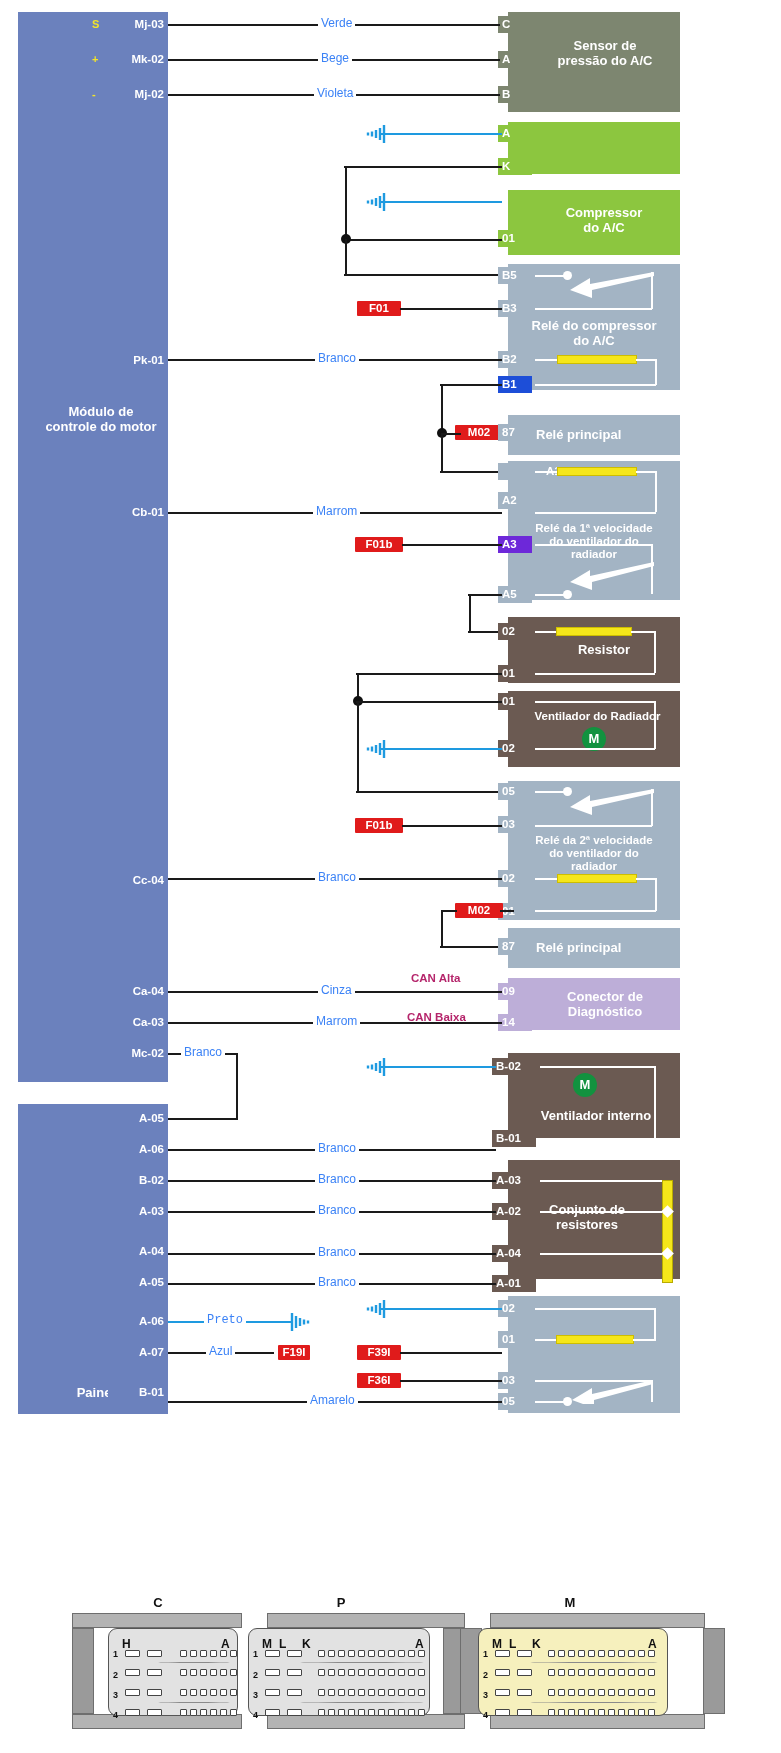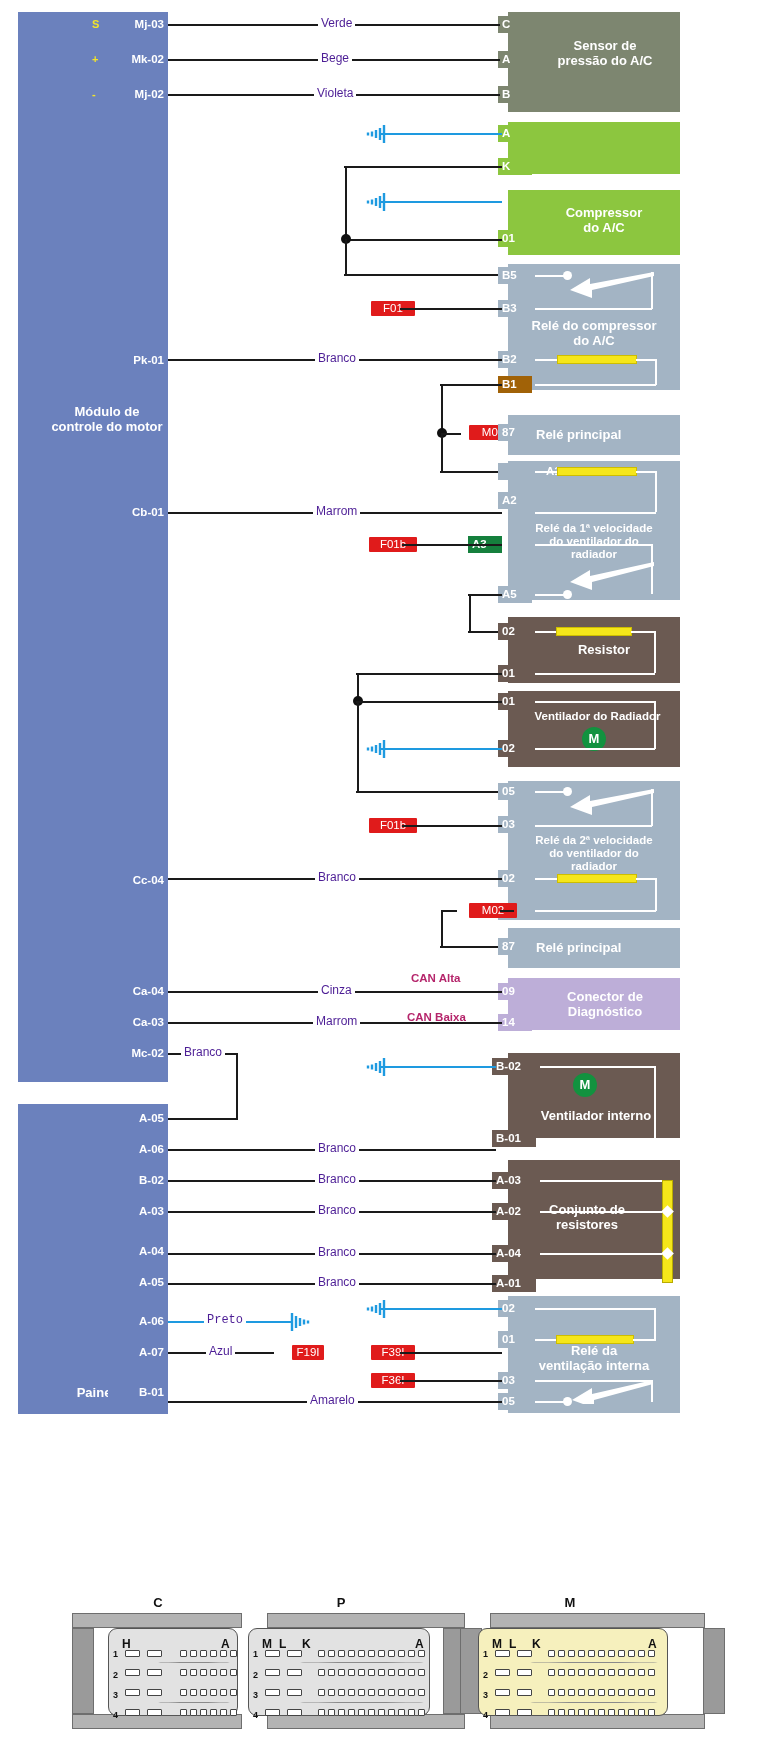--- a/index.html
+++ b/index.html
@@ -82,21 +82,21 @@
     white-space:nowrap;
   }
 
   
   .wire-h { position:absolute; height:0; border-top:2.5px solid #1a1a1a; }
   .wire-v { position:absolute; width:0; border-left:2.5px solid #1a1a1a; }
   .wire-h.blue { border-top-color:#1e9ae0; }
   .wire-label {
     position:absolute;
     font-size:12px;
-    color:#4c1d95;
+    color:#3b82f6;
     background:#fff;
     padding:0 3px;
     line-height:13px;
     white-space:nowrap;
   }
   .wire-label.can {
     color:#b5256b;
     font-weight:bold;
     background:transparent;
     font-size:11.5px;
@@ -107,26 +107,25 @@
     background:#111;
     border-radius:50%;
   }
 
   
   .fuse {
     position:absolute;
     background:#e01b1b;
     color:#fff;
     font-size:11.5px;
-    font-weight:normal;
+    font-weight:bold;
     text-align:center;
     line-height:15px;
     height:15px;
     border-radius:1px;
-    margin-left:14px;
   }
 
   
   .gnd { position:absolute; }
 
   
   .wh-h { position:absolute; height:0; border-top:2px solid #ffffff; }
   .wh-v { position:absolute; width:0; border-left:2px solid #ffffff; }
   .coil {
     position:absolute;
@@ -207,21 +206,21 @@
     border-top:1.5px solid #8a8a8a;
     border-radius:50%;
   }
 </style>
 </head>
 <body>
 
 <div id="stage">
 
   <div class="module" style="left:18px; top:12px; width:150px; height:1070px;"></div>
-  <div class="module-label" style="left:32px; top:404px; width:150px;">Módulo de
+  <div class="module-label" style="left:26px; top:404px; width:150px;">Módulo de
 controle do motor</div>
 
   <div class="pin-right" style="left:108px; top:16px; width:60px;">Mj-03</div>
   <div class="pin-sig" style="left:92px; top:16px;">S</div>
   <div class="pin-right" style="left:108px; top:51px; width:60px;">Mk-02</div>
   <div class="pin-sig" style="left:92px; top:51px;">+</div>
   <div class="pin-right" style="left:108px; top:86px; width:60px;">Mj-02</div>
   <div class="pin-sig" style="left:92px; top:86px;">-</div>
 
   <div class="pin-right" style="left:108px; top:352px; width:60px;">Pk-01</div>
@@ -298,21 +297,21 @@
   <div class="node" style="left:341px; top:234px;"></div>
   <div class="wire-v" style="left:345px; top:239px; height:36px;"></div>
   <div class="wire-h" style="left:344px; top:274px; width:158px;"></div>
 
   <div class="devbox" style="left:508px; top:264px; width:172px; height:126px; background:#a3b4c4;"></div>
   <div class="dev-title" style="left:500px; top:318px; width:188px;">Relé do compressor
 do A/C</div>
   <div class="pin-left" style="left:498px; top:267px; width:34px; background:#a3b4c4;">B5</div>
   <div class="pin-left" style="left:498px; top:300px; width:34px; background:#a3b4c4;">B3</div>
   <div class="pin-left" style="left:498px; top:351px; width:34px; background:#a3b4c4;">B2</div>
-  <div class="pin-left" style="left:498px; top:376px; width:34px; background:#a16207;">B1</div>
+  <div class="pin-left" style="left:498px; top:376px; width:34px; background:#1d4ed8;">B1</div>
 
   <div class="wh-h" style="left:535px; top:275px; width:30px;"></div>
   <div class="dotw" style="left:563px; top:271px;"></div>
   <div class="wh-h" style="left:535px; top:308px; width:117px;"></div>
   <div class="wh-v" style="left:651px; top:272px; height:37px;"></div>
   <div class="abs" style="left:570px; top:272px;">
     <svg width="85" height="32" viewBox="0 0 85 32">
         <polygon points="0,18 20,6 20,12 84,0 84,4 22,18 22,26" fill="#ffffff"></polygon>
       </svg>
   </div>
@@ -342,21 +341,21 @@
 
   <div class="wire-v" style="left:441px; top:433px; height:39px;"></div>
   <div class="wire-h" style="left:440px; top:471px; width:62px;"></div>
 
   <div class="devbox" style="left:508px; top:461px; width:172px; height:139px; background:#a3b4c4;"></div>
   <div class="dev-title small" style="left:500px; top:522px; width:188px;">Relé da 1ª velocidade
 do ventilador do
 radiador</div>
   <div class="pin-left" style="left:498px; top:463px; width:34px; background:#a3b4c4;padding-left:48px;">A1</div>
   <div class="pin-left" style="left:498px; top:492px; width:34px; background:#a3b4c4;">A2</div>
-  <div class="pin-left" style="left:468px; top:536px; width:34px; background:#15803d;">A3</div>
+  <div class="pin-left" style="left:498px; top:536px; width:34px; background:#6d28d9;">A3</div>
   <div class="pin-left" style="left:498px; top:586px; width:34px; background:#a3b4c4;">A5</div>
 
   <div class="wh-h" style="left:535px; top:471px; width:23px;"></div>
   <div class="coil" style="left:557px; top:467px; width:80px;"></div>
   <div class="wh-h" style="left:636px; top:471px; width:20px;"></div>
   <div class="wh-v" style="left:655px; top:471px; height:41px;"></div>
   <div class="wh-h" style="left:535px; top:512px; width:121px;"></div>
 
   <div class="wh-h" style="left:535px; top:544px; width:117px;"></div>
   <div class="wh-v" style="left:651px; top:544px; height:50px;"></div>
@@ -524,22 +523,20 @@
   <div class="wire-h" style="left:168px; top:1180px; width:328px;"></div>
   <div class="wire-label" style="left:315px; top:1173px;">Branco</div>
   <div class="wire-h" style="left:168px; top:1211px; width:328px;"></div>
   <div class="wire-label" style="left:315px; top:1204px;">Branco</div>
   <div class="wire-h" style="left:168px; top:1253px; width:328px;"></div>
   <div class="wire-label" style="left:315px; top:1246px;">Branco</div>
   <div class="wire-h" style="left:168px; top:1283px; width:328px;"></div>
   <div class="wire-label" style="left:315px; top:1276px;">Branco</div>
 
   <div class="devbox" style="left:508px; top:1296px; width:172px; height:117px; background:#a3b4c4;"></div>
-  <div class="dev-title" style="left:502px; top:1343px; width:184px;">Relé da
-ventilação interna</div>
   <div class="pin-left" style="left:498px; top:1300px; width:34px; background:#a3b4c4;">02</div>
   <div class="pin-left" style="left:498px; top:1331px; width:34px; background:#a3b4c4;">01</div>
   <div class="pin-left" style="left:498px; top:1372px; width:34px; background:#a3b4c4;">03</div>
   <div class="pin-left" style="left:498px; top:1393px; width:34px; background:#a3b4c4;">05</div>
 
   <div class="wh-h" style="left:535px; top:1308px; width:120px;"></div>
   <div class="wh-v" style="left:654px; top:1308px; height:32px;"></div>
   <div class="wh-h" style="left:535px; top:1339px; width:22px;"></div>
   <div class="coil" style="left:556px; top:1335px; width:78px;"></div>
   <div class="wh-h" style="left:633px; top:1339px; width:23px;"></div>

